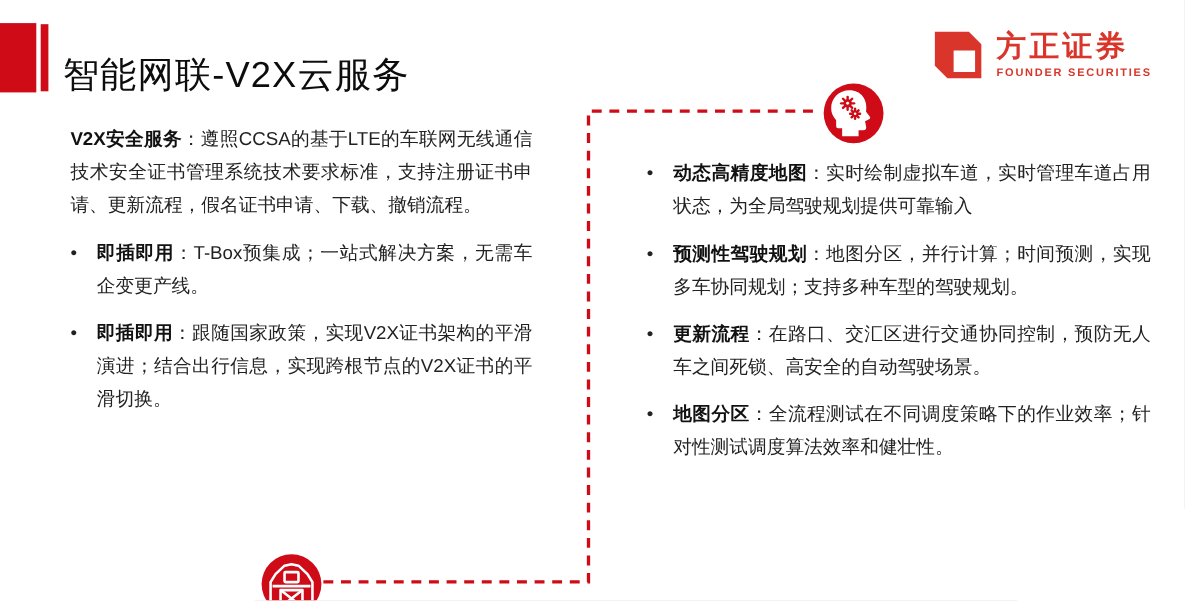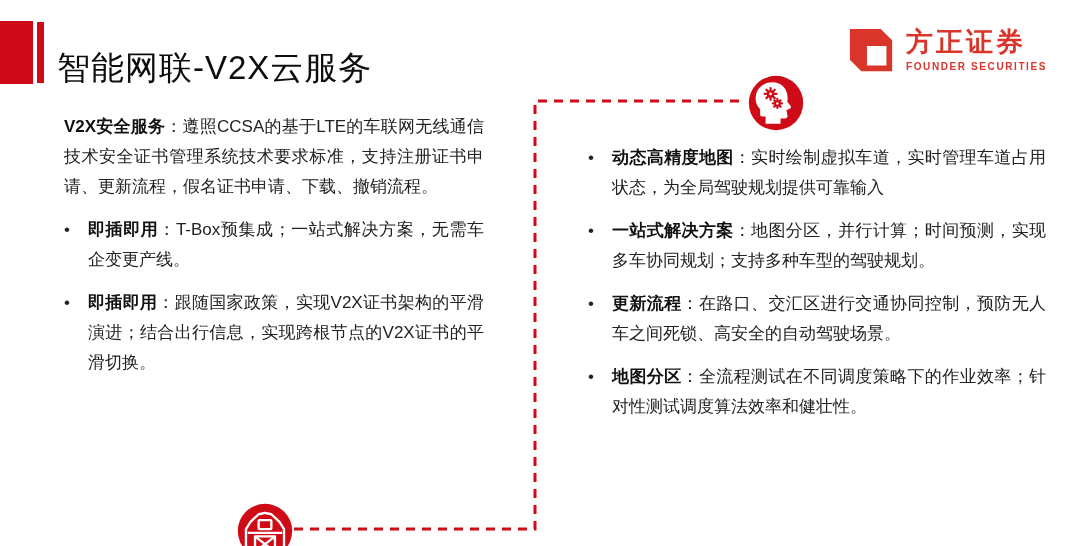--- a/index.html
+++ b/index.html
@@ -107,21 +107,21 @@
   </div>
 
   <div class="col right-col">
     <ul class="bullets">
       <li>
         <span class="marker">•</span>
         <span class="b-body"><span class="b-label">动态高精度地图</span><span>：实时绘制虚拟车道，实时管理车道占用状态，为全局驾驶规划提供可靠输入</span></span>
       </li>
       <li>
         <span class="marker">•</span>
-        <span class="b-body"><span class="b-label">一站式解决方案</span><span>：地图分区，并行计算；时间预测，实现多车协同规划；支持多种车型的驾驶规划。</span></span>
+        <span class="b-body"><span class="b-label">预测性驾驶规划</span><span>：地图分区，并行计算；时间预测，实现多车协同规划；支持多种车型的驾驶规划。</span></span>
       </li>
       <li>
         <span class="marker">•</span>
         <span class="b-body"><span class="b-label">更新流程</span><span>：在路口、交汇区进行交通协同控制，预防无人车之间死锁、高安全的自动驾驶场景。</span></span>
       </li>
       <li>
         <span class="marker">•</span>
         <span class="b-body"><span class="b-label">地图分区</span><span>：全流程测试在不同调度策略下的作业效率；针对性测试调度算法效率和健壮性。</span></span>
       </li>
     </ul>

